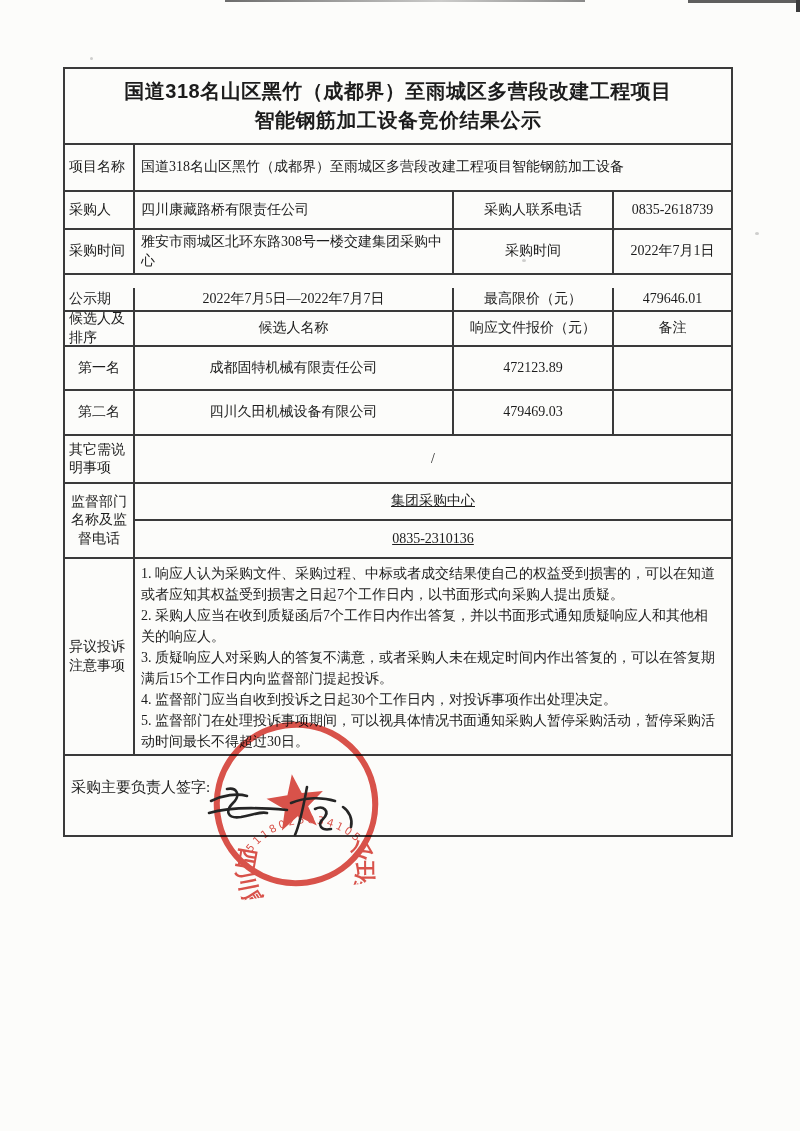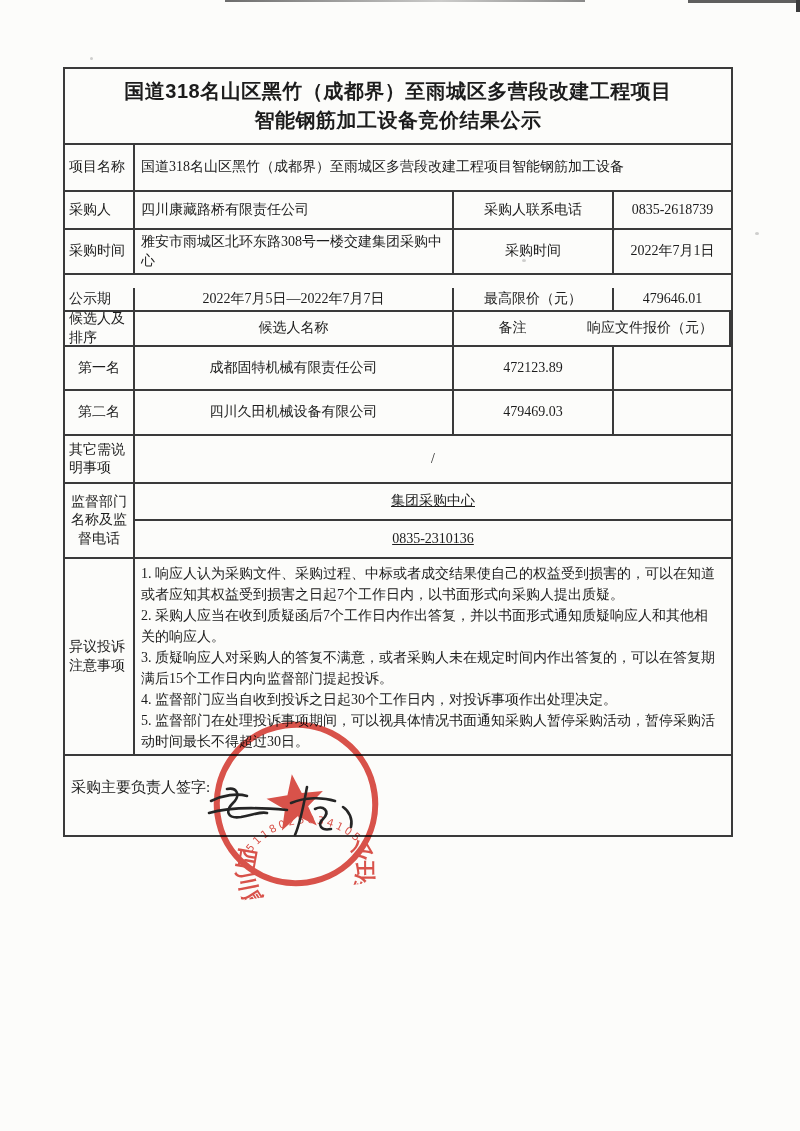--- a/index.html
+++ b/index.html
@@ -82,22 +82,22 @@
     <div class="row" style="height:37px;align-items:flex-end;">
       <div class="cell c1">公示期</div>
       <div class="cell c2 center">2022年7月5日—2022年7月7日</div>
       <div class="cell c3 center">最高限价（元）</div>
       <div class="cell c4 center end">479646.01</div>
     </div>
 
     <div class="row" style="height:35px;">
       <div class="cell c1">候选人及排序</div>
       <div class="cell c2 center">候选人名称</div>
+      <div class="cell c3 center">响应文件报价（元）</div>
       <div class="cell c4 center end">备注</div>
-      <div class="cell c3 center">响应文件报价（元）</div>
     </div>
 
     <div class="row" style="height:44px;">
       <div class="cell c1 center">第一名</div>
       <div class="cell c2 center">成都固特机械有限责任公司</div>
       <div class="cell c3 center">472123.89</div>
       <div class="cell c4 center end"></div>
     </div>
 
     <div class="row" style="height:45px;">

